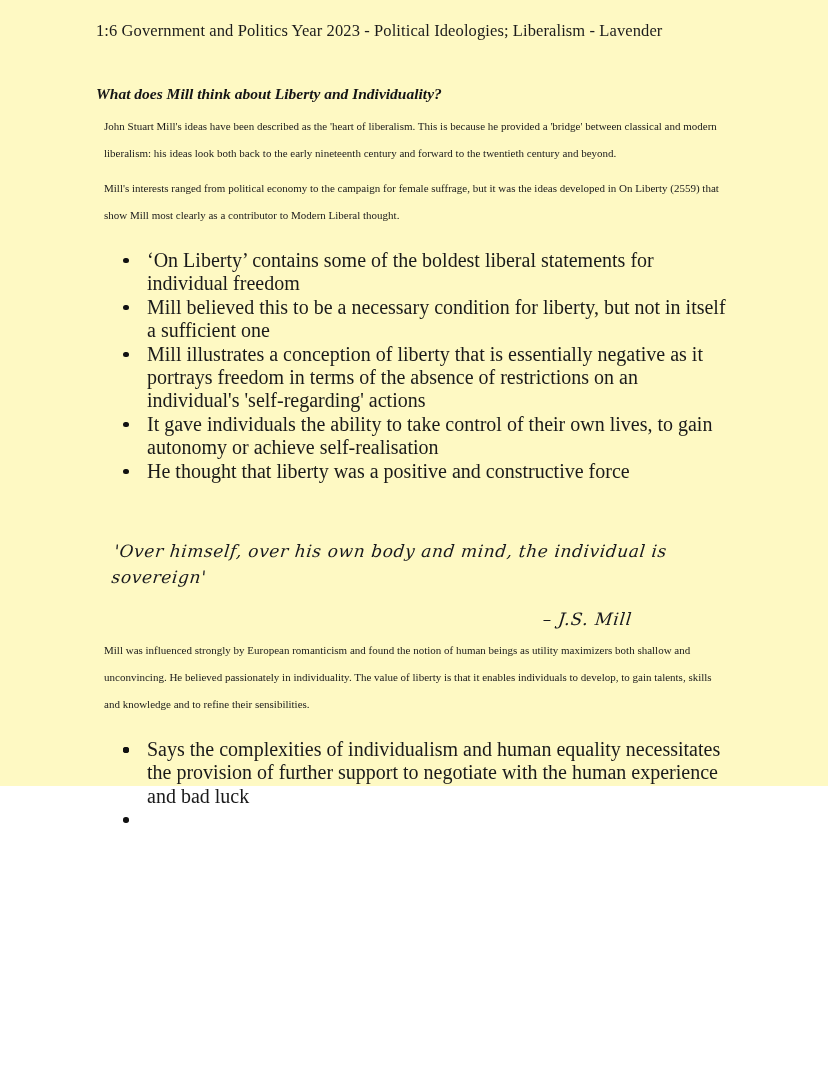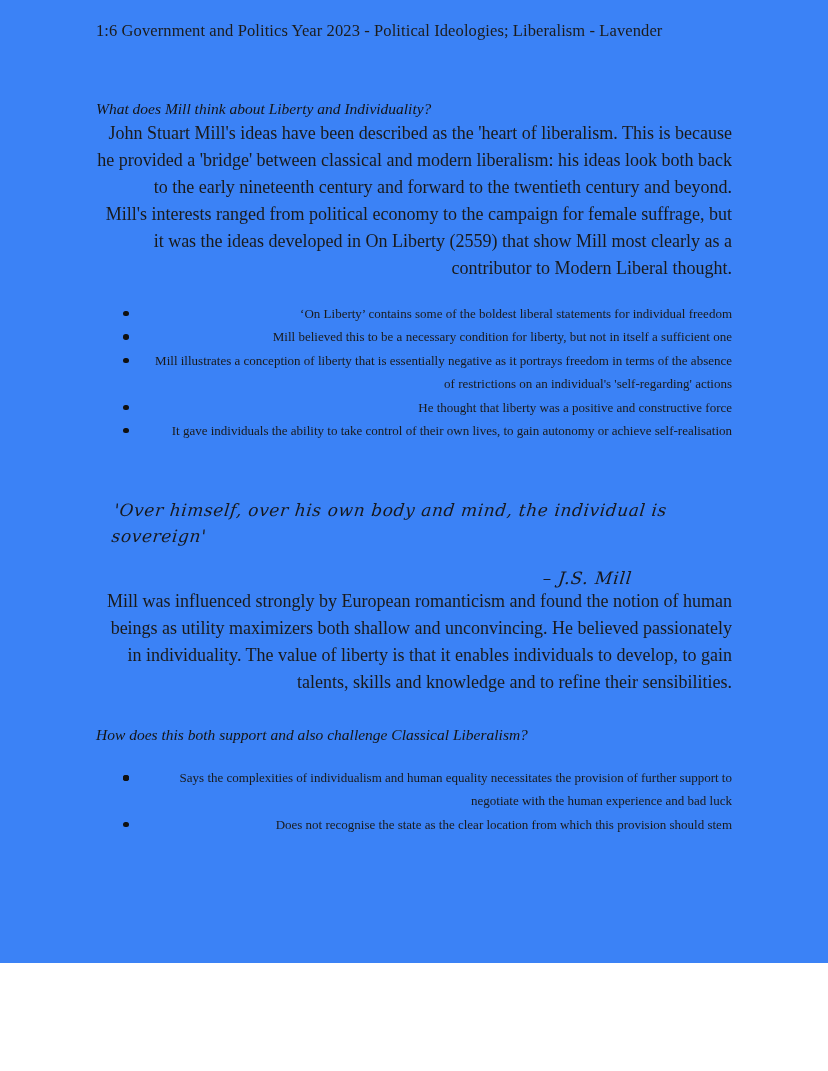--- a/index.html
+++ b/index.html
@@ -12,82 +12,81 @@
     height: 1071px;
     position: relative;
     font-family: "Liberation Serif", "DejaVu Serif", serif;
     color: #1a1a1a;
     overflow: hidden;
   }
   .page {
     position: absolute;
     left: 0; top: 0;
     width: 828px;
-    height: 963px;
-    background: #3b82f6;
+    height: 786px;
+    background: #fef9c3;
   }
   .content {
     position: absolute;
     left: 96px;
     top: 0;
     width: 636px;
   }
 
   .doc-header {
     font-size: 16.5px;
     line-height: 1.35;
     letter-spacing: 0.1px;
     margin-top: 20px;
     color: #1c1c1c;
   }
 
   .section-heading {
     font-size: 15.5px;
-    font-weight: normal;
+    font-weight: bold;
     font-style: italic;
-    margin-top: 56px;
+    margin-top: 41px;
     line-height: 1.4;
     color: #141414;
   }
 
   .subheading-italic {
     font-size: 15.5px;
     font-style: italic;
     font-weight: normal;
     line-height: 1.4;
     color: #141414;
     margin-top: 28px;
   }
 
   p.body-text {
-    font-size: 18px;
+    font-size: 11px;
     line-height: 27px;
-    margin: 0;
+    margin: 8px;
     color: #1a1a1a;
-    text-align: right;
+    text-align: left;
   }
   .gap-para { margin-top: 19px; }
   .gap-after-heading { margin-top: 23px; }
 
   ul.bullets {
     margin: 0;
     padding: 0;
     list-style: none;
   }
   ul.bullets.first-list { margin-top: 20px; }
   ul.bullets.second-list { margin-top: 20px; }
 
   ul.bullets li {
     position: relative;
-    font-size: 13px;
+    font-size: 20px;
     line-height: 23.4px;
     padding-left: 51px;
     margin-bottom: 0px;
     color: #1a1a1a;
-    text-align: right;
   }
   ul.bullets li .dot {
     position: absolute;
     left: 27px;
     top: 0;
     width: 7px;
     height: 23.4px;
     line-height: 23.4px;
     font-size: 15px;
     color: #000;
@@ -154,45 +153,43 @@
       <li>
         <span class="dot"></span>
         <span>Mill believed this to be a necessary condition for liberty, but not in itself a sufficient one</span>
       </li>
       <li>
         <span class="dot"></span>
         <span>Mill illustrates a conception of liberty that is essentially negative as it portrays freedom in terms of the absence of restrictions on an individual's 'self-regarding' actions</span>
       </li>
       <li>
         <span class="dot"></span>
-        <span>He thought that liberty was a positive and constructive force</span>
+        <span>It gave individuals the ability to take control of their own lives, to gain autonomy or achieve self-realisation</span>
       </li>
       <li>
         <span class="dot"></span>
-        <span>It gave individuals the ability to take control of their own lives, to gain autonomy or achieve self-realisation</span>
+        <span>He thought that liberty was a positive and constructive force</span>
       </li>
     </ul>
 
     <div class="quote-block">
       <div class="quote-line">'Over himself, over his own body and mind, the individual is sovereign'</div>
       <div class="quote-attrib">– J.S. Mill</div>
     </div>
 
     <p class="body-text post-quote">Mill was influenced strongly by European romanticism and found the notion of human beings as utility maximizers both shallow and unconvincing. He believed passionately in individuality. The value of liberty is that it enables individuals to develop, to gain talents, skills and knowledge and to refine their sensibilities.</p>
 
-    <div class="subheading-italic">How does this both support and also challenge Classical Liberalism?</div>
 
     <ul class="bullets second-list">
       <li>
         <span class="dot"></span>
       </li>
       <li>
         <span class="dot"></span>
         <span>Says the complexities of individualism and human equality necessitates the provision of further support to negotiate with the human experience and bad luck</span>
       </li>
       <li>
         <span class="dot"></span>
-        <span>Does not recognise the state as the clear location from which this provision should stem</span>
       </li>
     </ul>
 
   </div>
 </div>
 
 </body></html>

